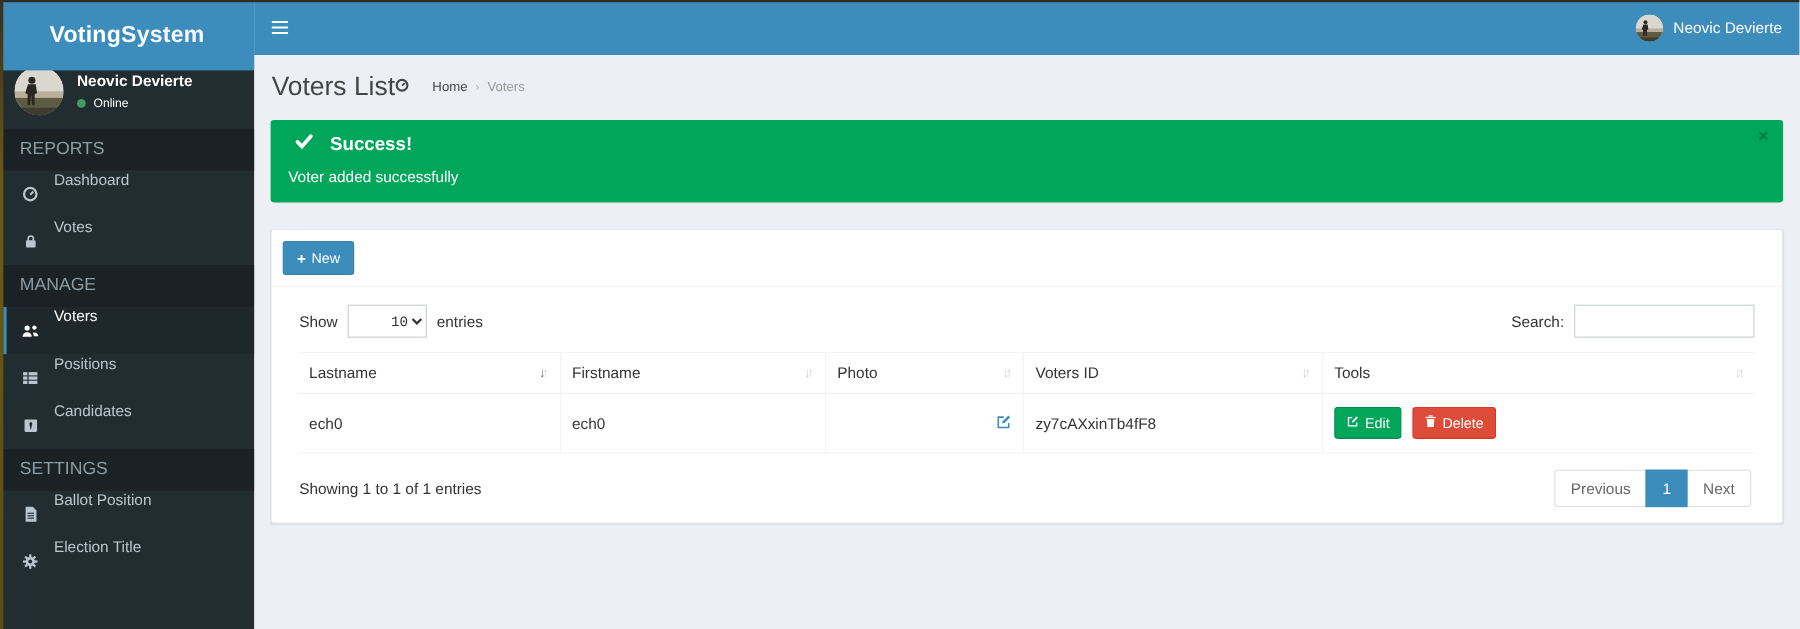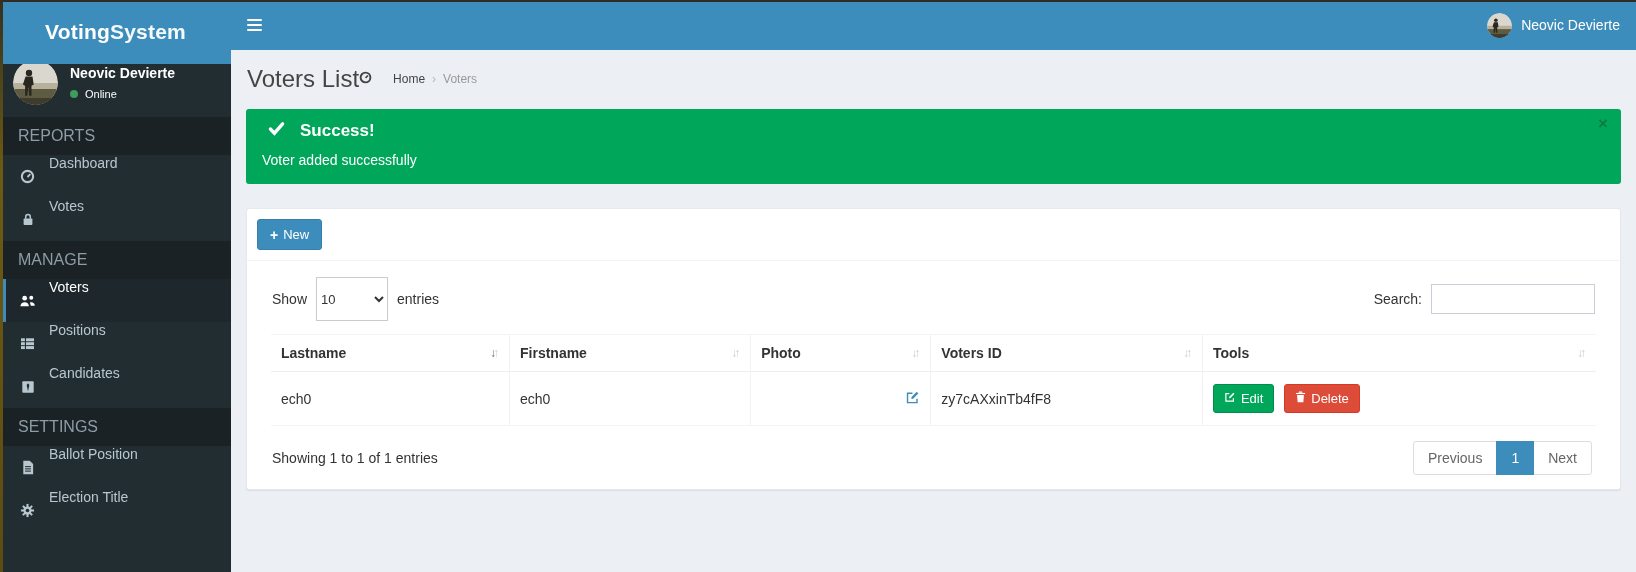--- a/index.html
+++ b/index.html
@@ -52,26 +52,26 @@
 
   .box{background:#fff;border:1px solid #e4e9ef;border-radius:3px;box-shadow:0 1px 1px rgba(0,0,0,.08)}
   .box-header{padding:10px;border-bottom:1px solid #f4f4f4}
   .btn{display:inline-flex;align-items:center;gap:5px;border-radius:3px;font-size:13px;cursor:pointer;font-family:inherit}
   .btn-new{background:#3c8dbc;border:1px solid #367fa9;color:#fff;padding:7px 12px}
   .btn-new .plus{font-weight:700;font-size:14px;line-height:1}
   .box-body{padding:10px 24px 8px}
 
   .dt-top{display:flex;justify-content:space-between;align-items:center;padding:6px 1px 13px}
   .show-ctl{display:flex;align-items:center;gap:9px;font-size:14px;color:#333}
-  .page-len{width:72px;height:44px;border:1px solid #c7ccd2;background:#fff;font-size:13px;color:#333;text-align:left;font-family:Liberation Sans, sans-serif}
+  .page-len{width:72px;height:30px;border:1px solid #c7ccd2;background:#fff;font-size:13px;color:#333;text-align:right;font-family:Liberation Mono, monospace}
   .search-ctl{display:flex;align-items:center;gap:9px;font-size:14px;color:#333}
   .search-input{width:164px;height:30px;border:1px solid #c9cfd6;background:#fff;padding:4px 8px;font-size:13px;font-family:inherit}
 
   table.dt{width:100%;border-collapse:collapse;font-size:14px;color:#333;table-layout:fixed}
-  table.dt th{font-weight:700;text-align:left;padding:10px 10px;border-top:1px solid #f4f4f4;border-bottom:1px solid #eee}
+  table.dt th{font-weight:400;text-align:left;padding:10px 10px;border-top:1px solid #f4f4f4;border-bottom:1px solid #eee}
   table.dt td{padding:12px 10px;border-bottom:1px solid #f4f4f4}
   table.dt th:not(:first-child),table.dt td:not(:first-child){border-left:1px solid #f2f2f2}
   .th-inner{display:flex;align-items:center;justify-content:space-between;cursor:pointer}
   .sort{display:inline-flex;font-size:12px;letter-spacing:-3px;color:#c9ced4;padding-right:3px}
   .sort span{display:inline-block}
   .sort.asc .down{color:#6d6d6d}
   .photo-cell{text-align:right;padding-right:16px}
   .photo-edit-link{color:#3c8dbc;cursor:pointer;display:inline-flex}
   .btn-edit{background:#00a65a;border:1px solid #008d4c;color:#fff;padding:6px 10px}
   .btn-delete{background:#dd4b39;border:1px solid #d73925;color:#fff;padding:6px 10px;margin-left:6px}

